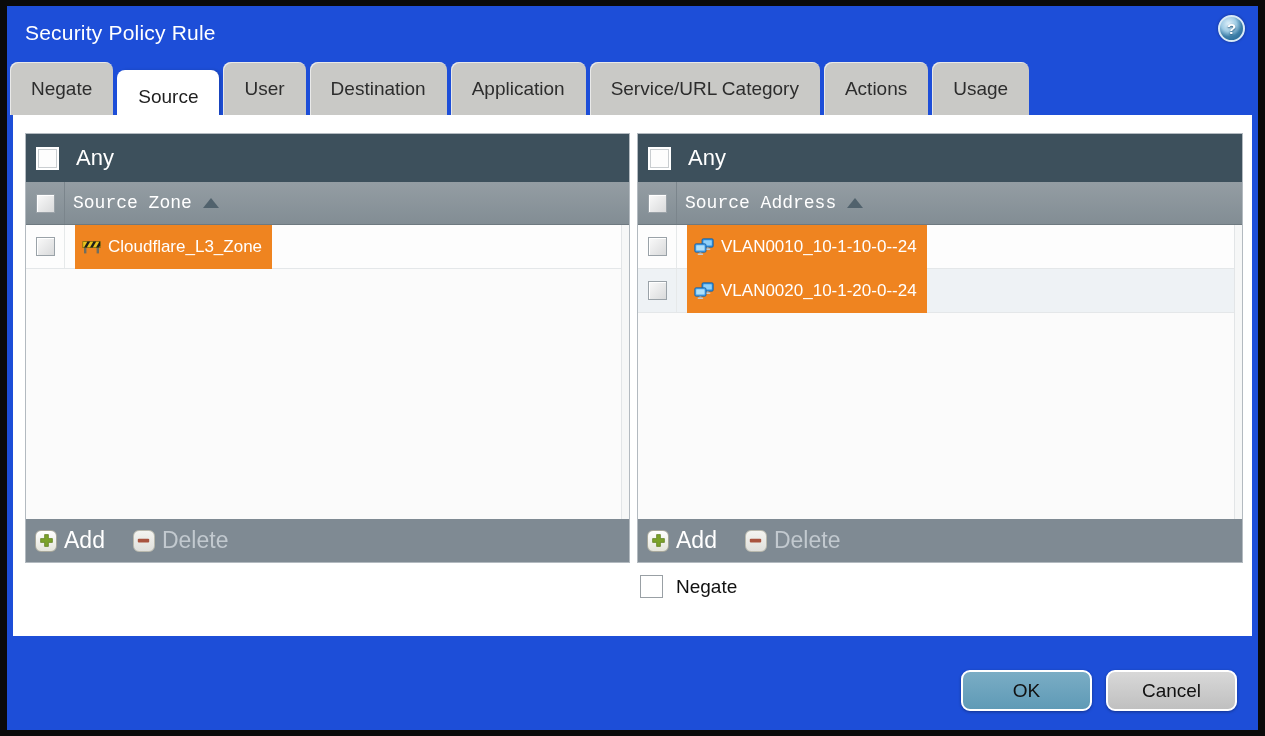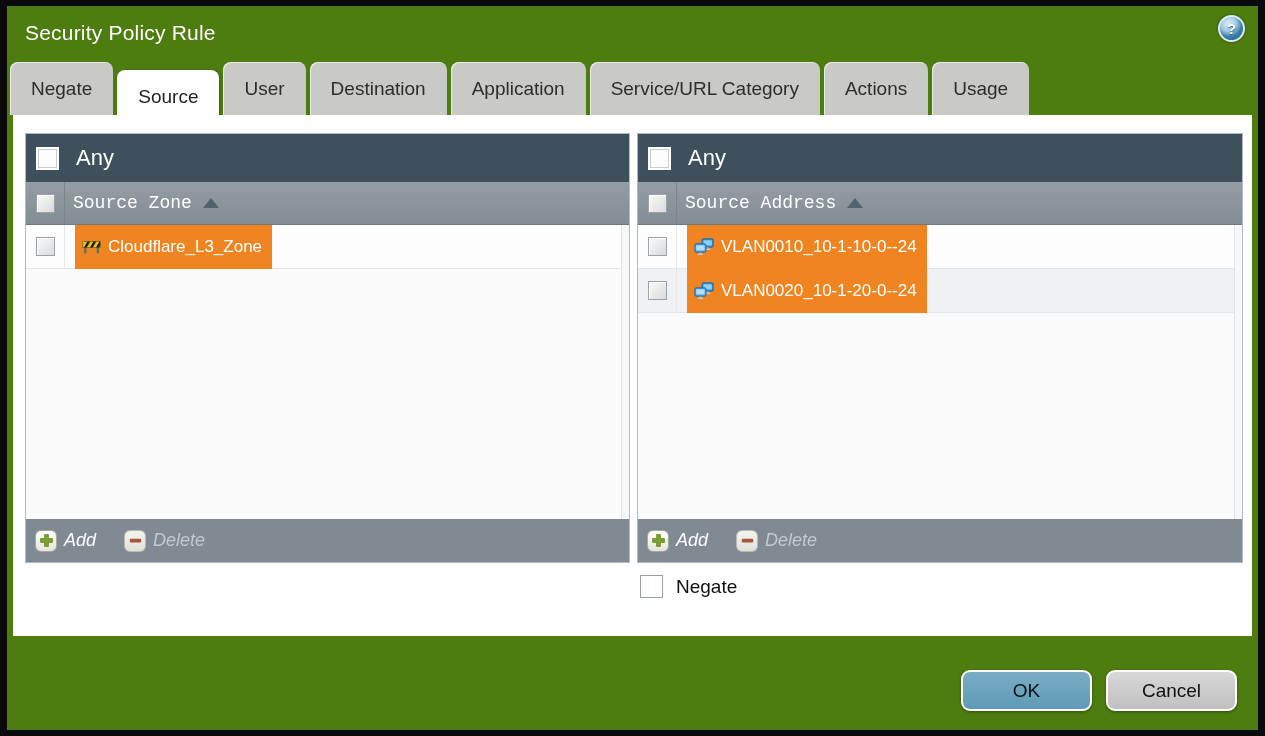--- a/index.html
+++ b/index.html
@@ -4,21 +4,21 @@
 <style>
   html,body{margin:0;padding:0;}
   body{
     width:1265px;height:736px;position:relative;overflow:hidden;
     background:#0a0a0a;
     font-family:"Liberation Sans","DejaVu Sans",sans-serif;
     -webkit-font-smoothing:antialiased;
   }
   .dialog{
     position:absolute;left:7px;top:6px;right:7px;bottom:6px;
-    background:#4d7c0f;
+    background:#1d4ed8;
   }
   
   .title{
     position:absolute;left:18px;top:15px;
     font-size:21px;color:#ffffff;letter-spacing:.2px;
   }
   .help{
     position:absolute;right:13px;top:9px;width:27px;height:27px;border-radius:50%;
     background:radial-gradient(circle at 38% 30%, #dff0fa 0%, #9ecbe4 35%, #3e7fa8 60%, #1d5e8c 100%);
     border:2px solid #d9eaf5;box-sizing:border-box;
@@ -112,21 +112,21 @@
   .panel-footer{
     height:43px;background:#7f8a93;display:flex;align-items:center;
     padding-left:9px;flex:0 0 auto;gap:28px;
   }
   .tool{display:inline-flex;align-items:center;gap:7px;cursor:pointer;}
   .tool-icon{
     width:22px;height:22px;border-radius:6px;box-sizing:border-box;
     background:linear-gradient(#ffffff,#e4e4da);border:1px solid #a7a79b;
     display:flex;align-items:center;justify-content:center;
   }
-  .tool-label{color:#ffffff;font-size:18px;font-style:italic;}
+  .tool-label{color:#ffffff;font-size:23px;}
   .tool.disabled .tool-label{color:#c2c9cf;}
   .tool.disabled .tool-icon{background:linear-gradient(#f4f4f0,#e0e0dc);border-color:#b9b9ae;}
   
   .negate-row{
     position:absolute;left:627px;top:460px;display:flex;align-items:flex-end;
   }
   .negate-label{font-size:19px;color:#111111;margin-left:13px;}
   
   .btn{
     position:absolute;bottom:19px;height:41px;width:131px;

